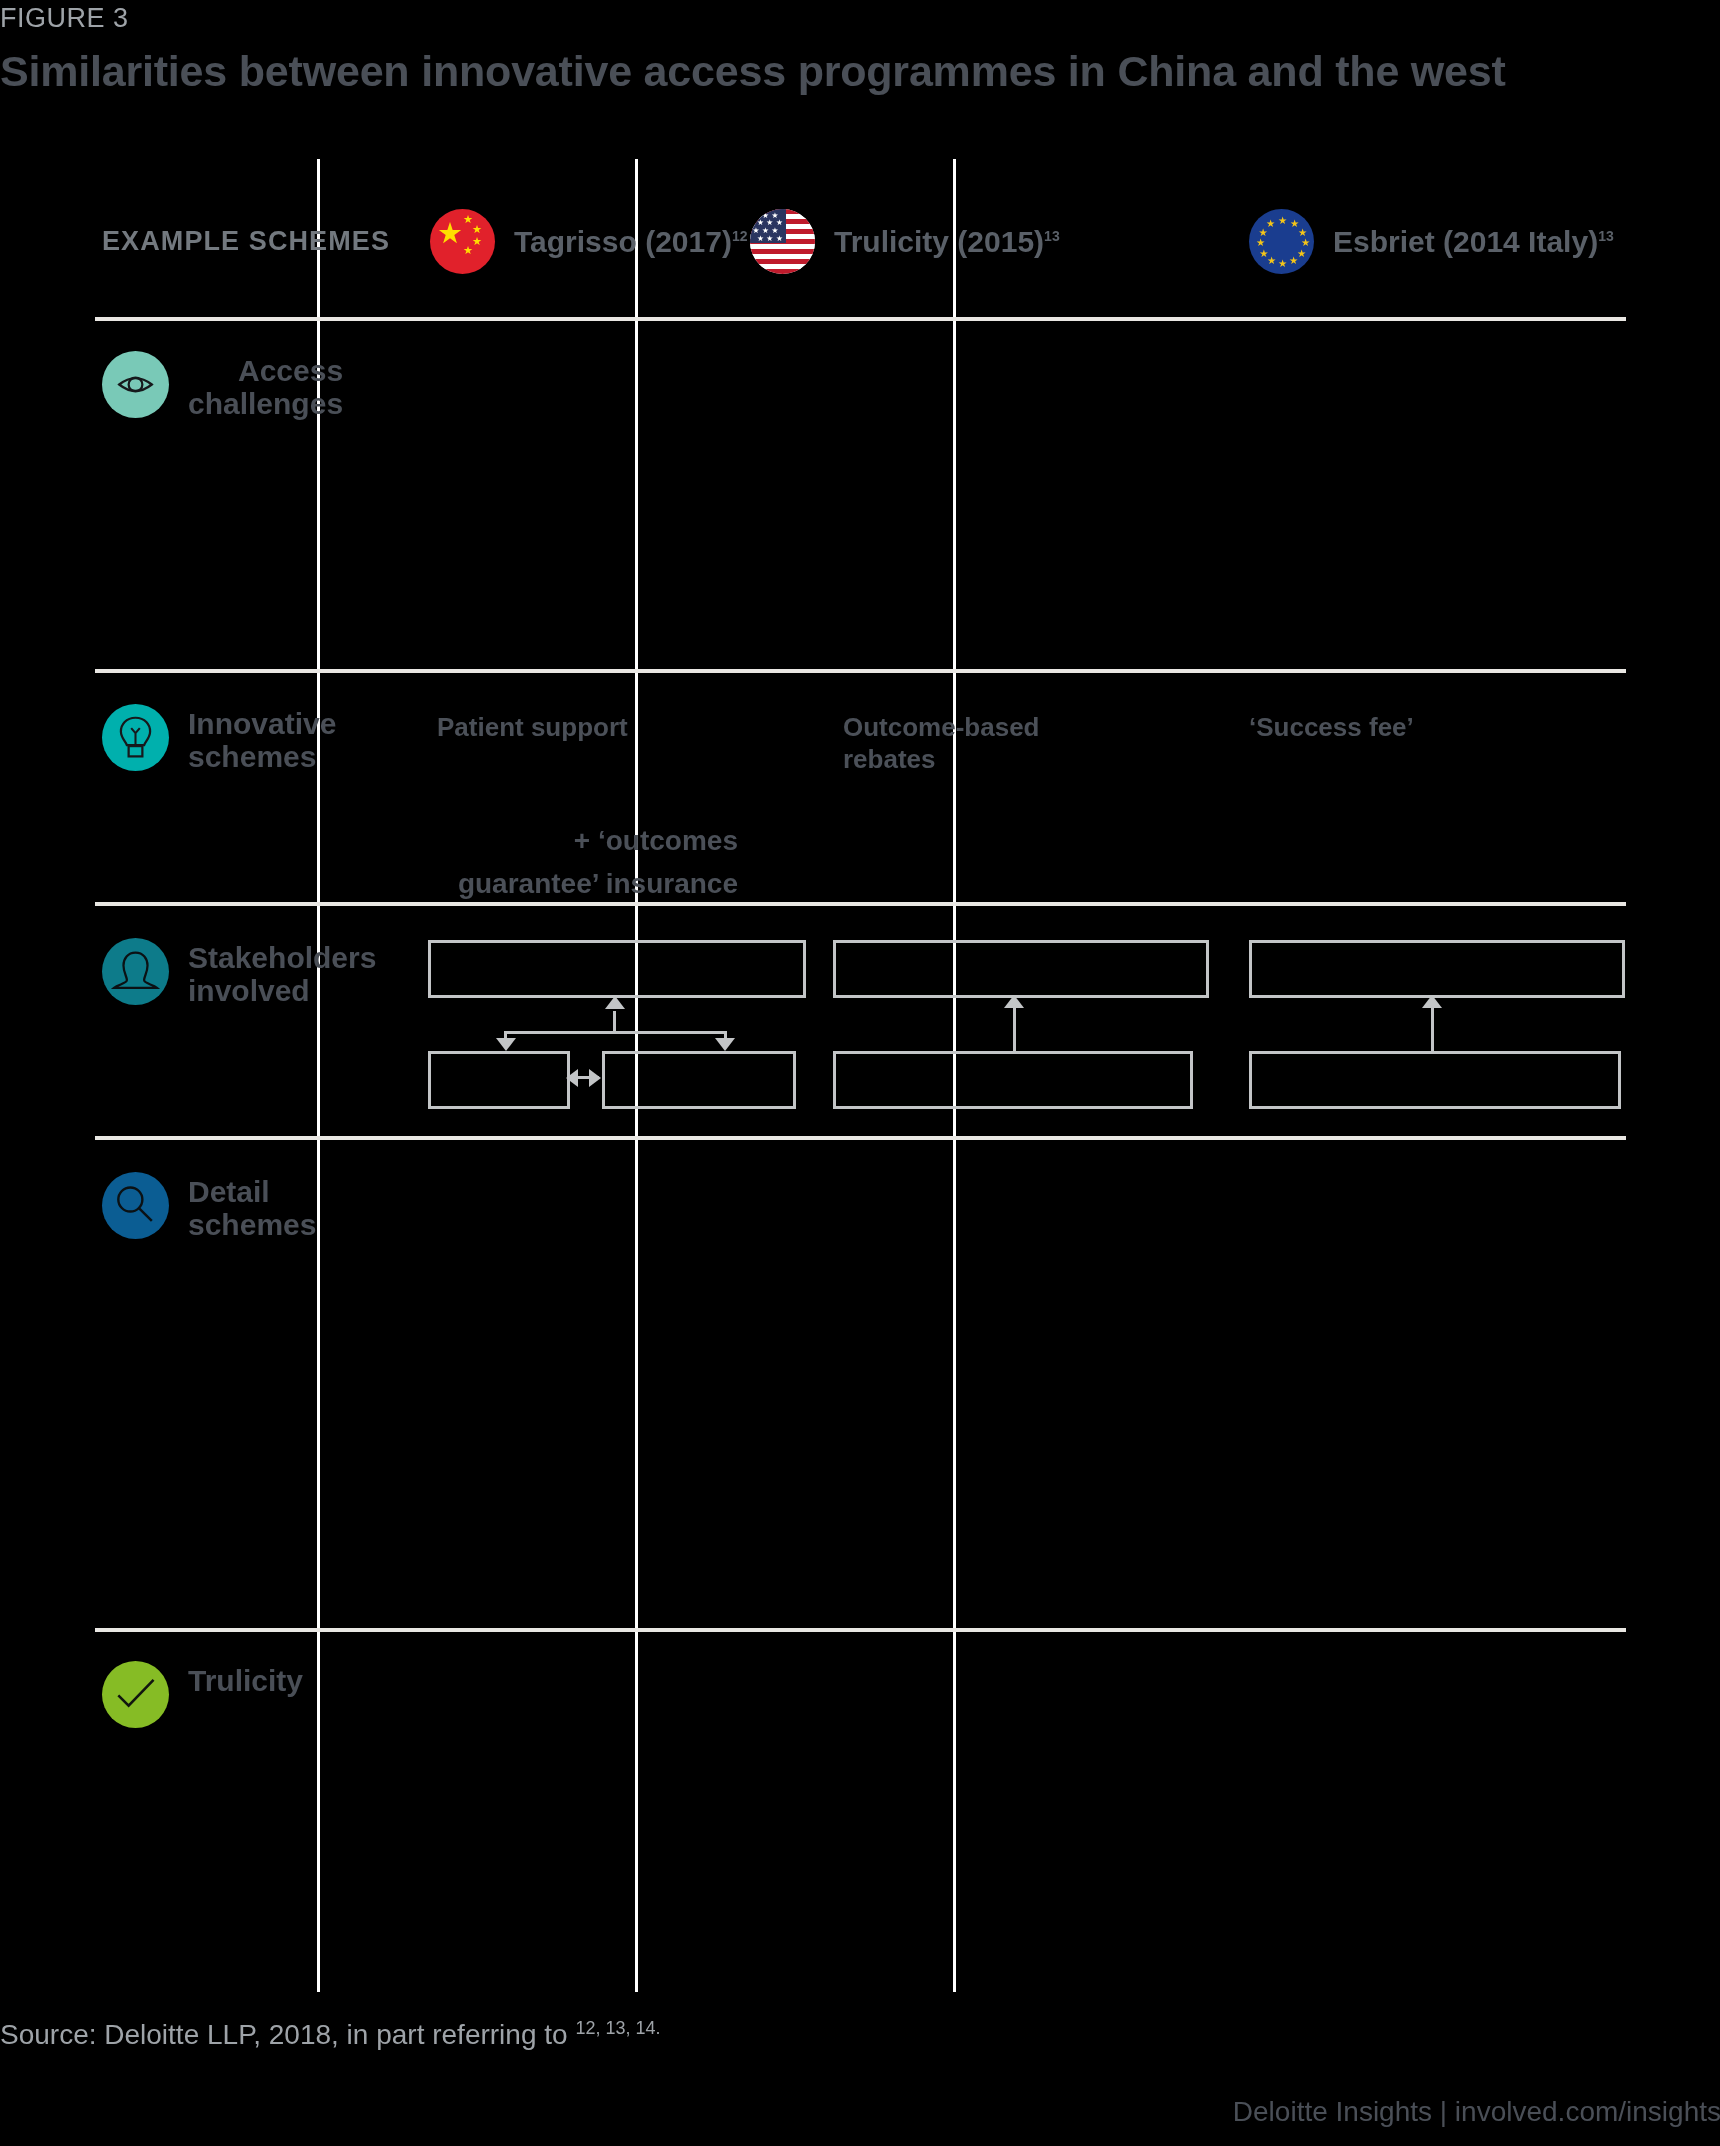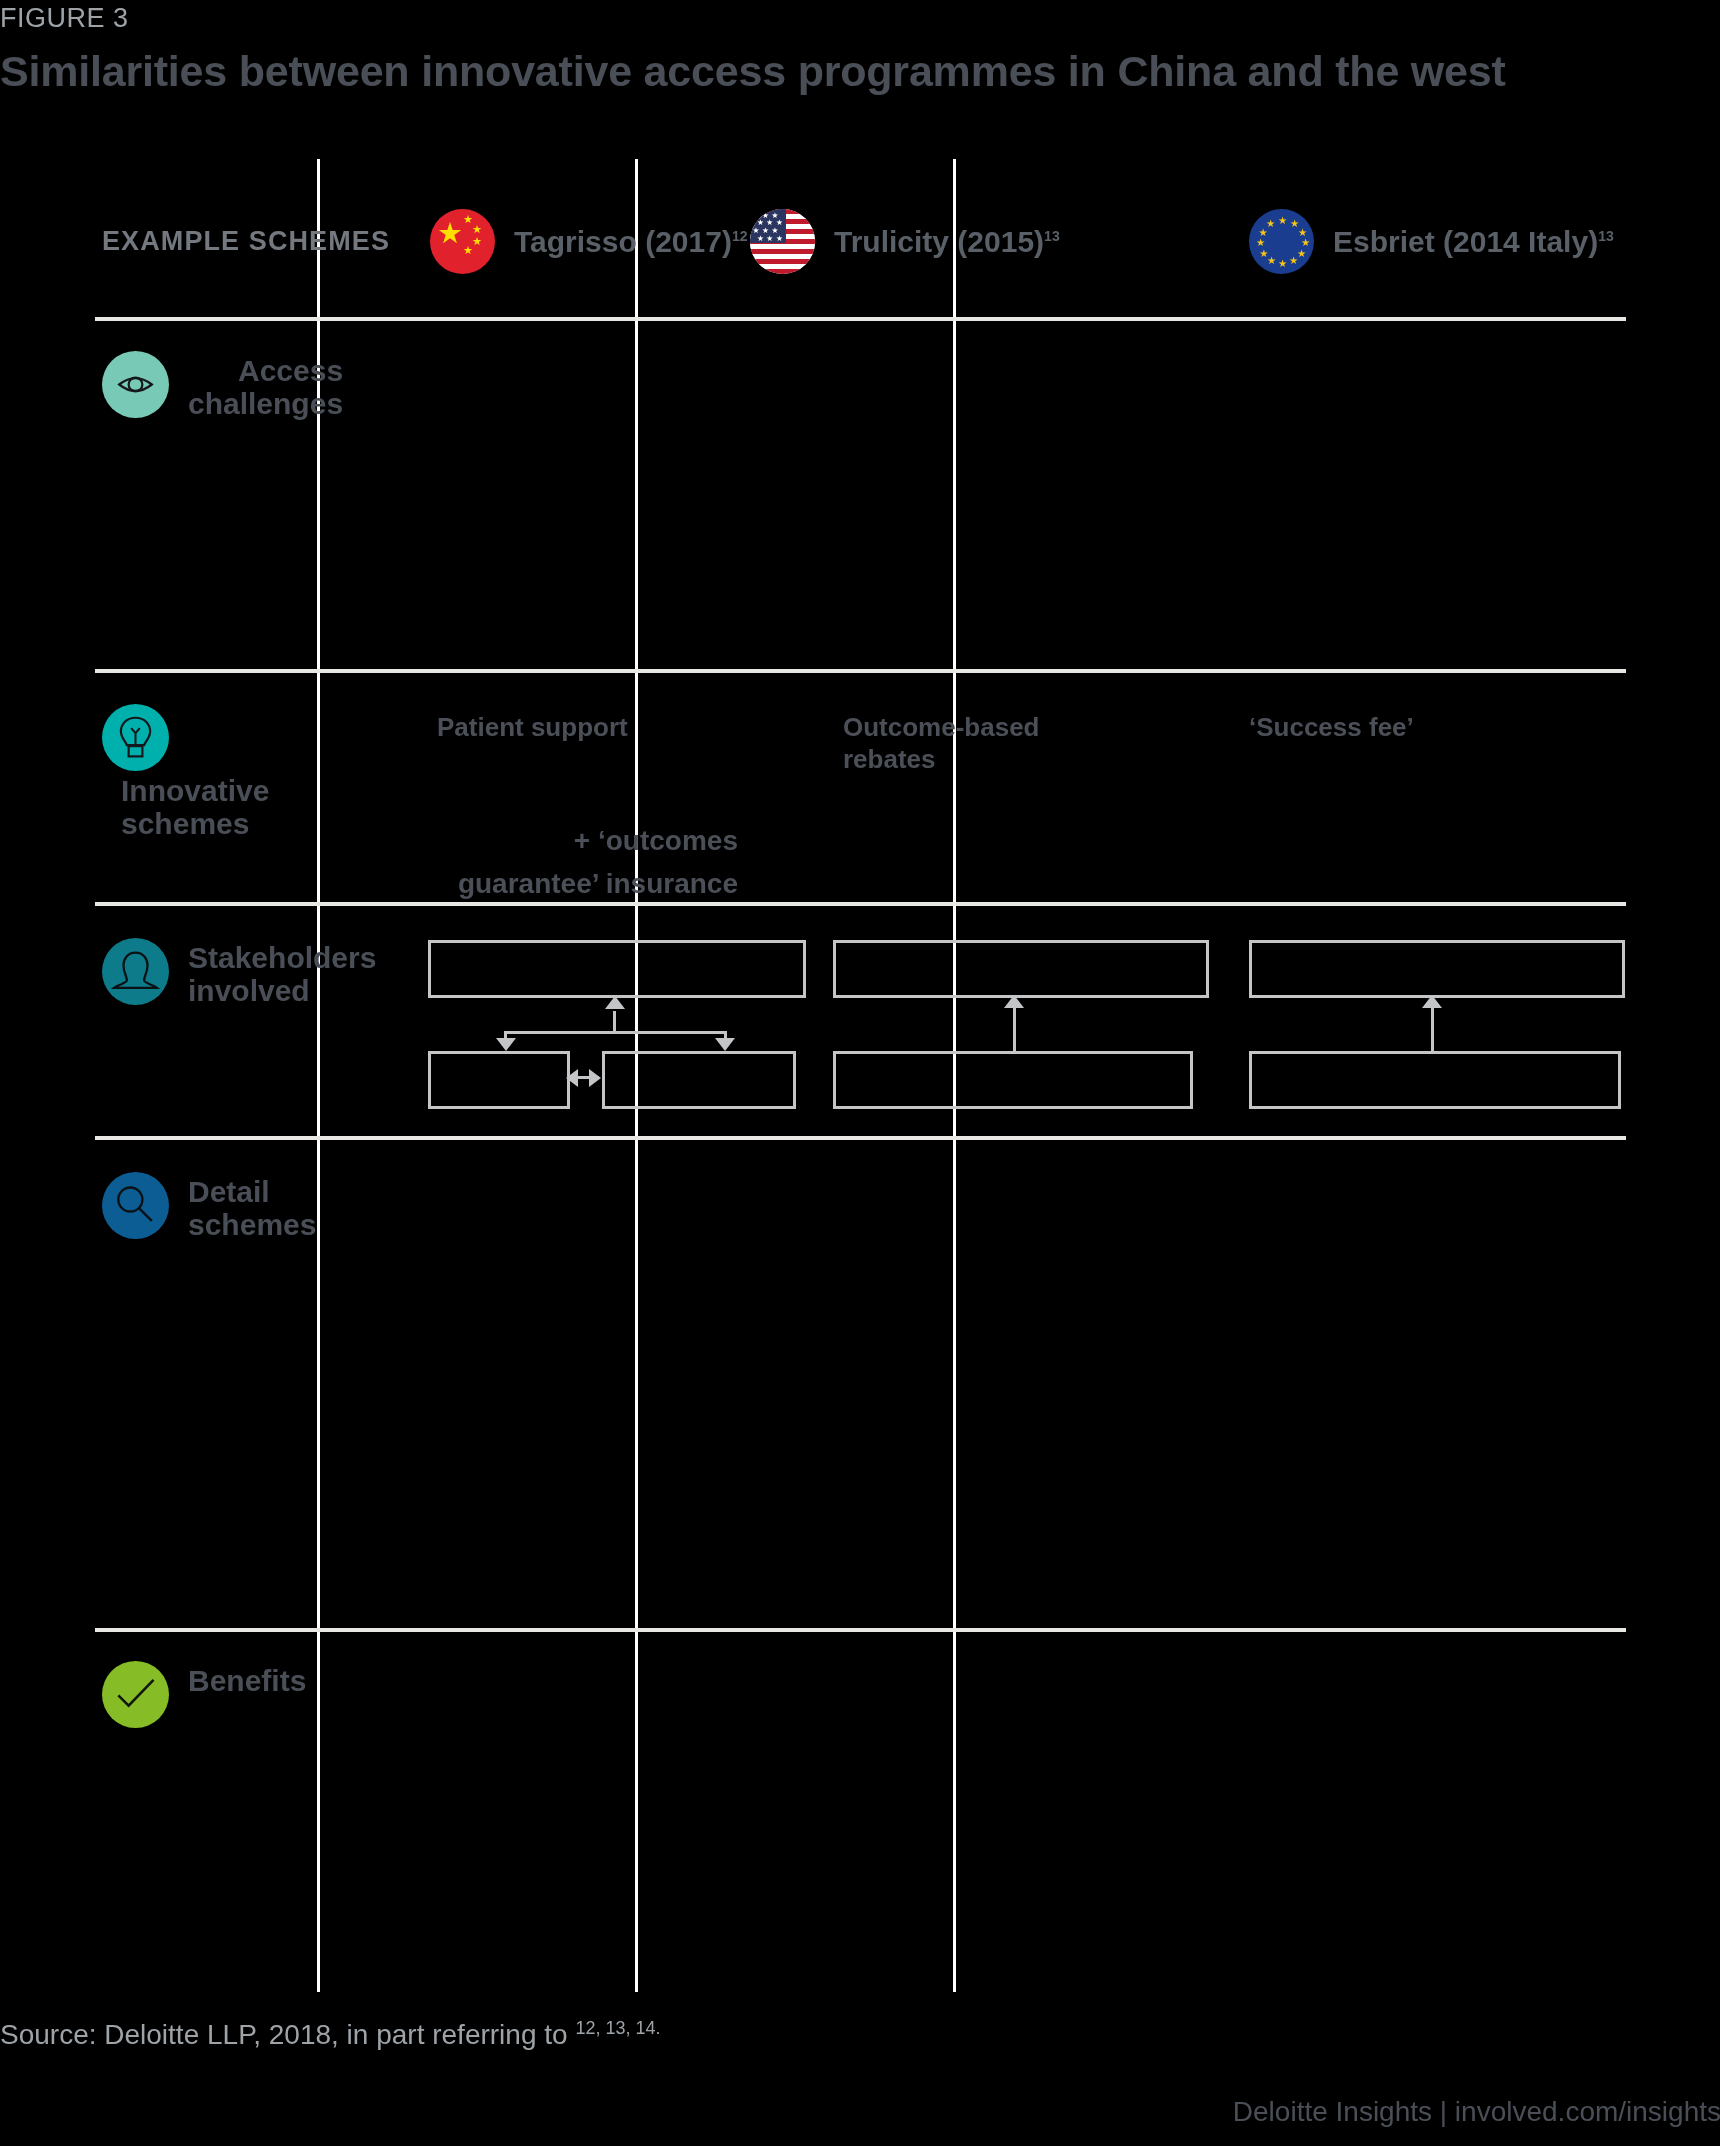--- a/index.html
+++ b/index.html
@@ -176,21 +176,21 @@
   <div class="ricon" style="background:#79c9b7;">
     <svg width="67" height="67" viewBox="0 0 78 78">
       <path d="M20 39 Q39 24 58 39 Q39 54 20 39 Z" fill="none" stroke="#16191c" stroke-width="2.6"></path>
       <circle cx="39" cy="39" r="8" fill="none" stroke="#16191c" stroke-width="2.6"></circle>
     </svg>
   </div>
   <div class="rtext">Access
 challenges</div>
 </div>
 
-<div class="rowlabel" style="top:704px;flex-direction:column;">
+<div class="rowlabel" style="top:704px;">
   <div class="ricon" style="background:#00b0ad;">
     <svg width="67" height="67" viewBox="0 0 78 78">
       <path d="M39 16 C28 16 22 24 22 32 C22 39 27 43 29 48 L49 48 C51 43 56 39 56 32 C56 24 50 16 39 16 Z" fill="none" stroke="#16191c" stroke-width="2.6"></path>
       <rect x="31" y="49" width="16" height="12" fill="none" stroke="#16191c" stroke-width="2.6"></rect>
       <path d="M39 48 L39 34 M39 34 L34 28 M39 34 L44 28" fill="none" stroke="#16191c" stroke-width="2.4"></path>
     </svg>
   </div>
   <div class="rtext">Innovative
 schemes</div>
 </div>
@@ -215,21 +215,21 @@
   <div class="rtext">Detail
 schemes</div>
 </div>
 
 <div class="rowlabel" style="top:1661px;">
   <div class="ricon" style="background:#86bc25;">
     <svg width="67" height="67" viewBox="0 0 78 78">
       <path d="M19 40 L31 52 L60 22" fill="none" stroke="#11160f" stroke-width="3"></path>
     </svg>
   </div>
-  <div class="rtext">Benefits</div>
+  <div class="rtext">Trulicity</div>
 </div>
 
 <div class="celltext" style="left:437px;top:712px;">Patient support</div>
 <div class="celltext2" style="left:437px;top:796px;width:301px;">+ ‘outcomes</div>
 <div class="celltext2" style="left:437px;top:839px;width:301px;">guarantee’ insurance</div>
 
 <div class="celltext" style="left:843px;top:712px;">Outcome-based
 rebates</div>
 <div class="celltext" style="left:1249px;top:712px;">‘Success fee’</div>
 

